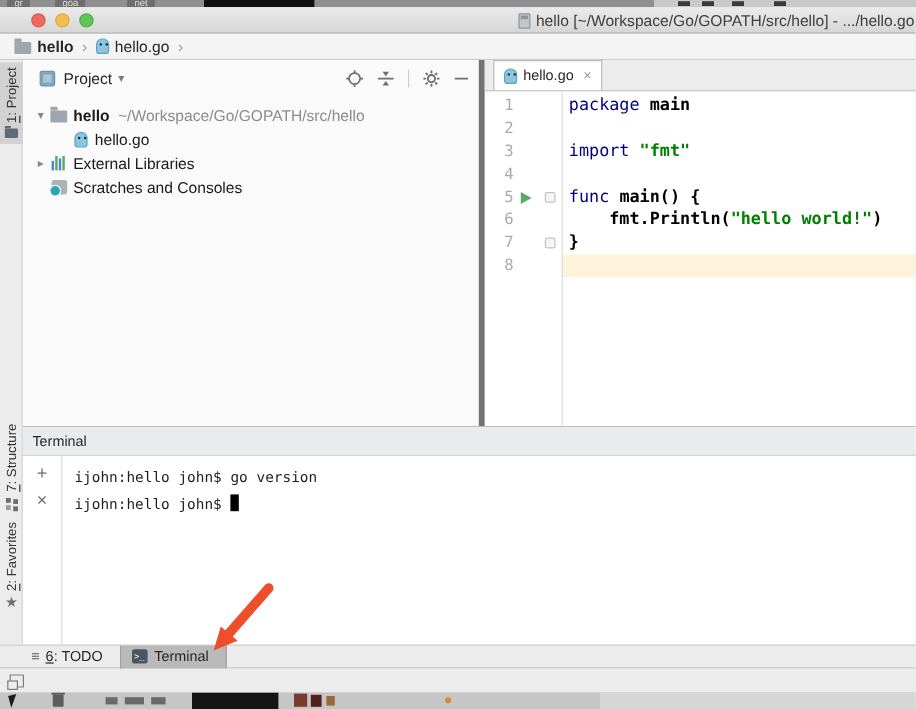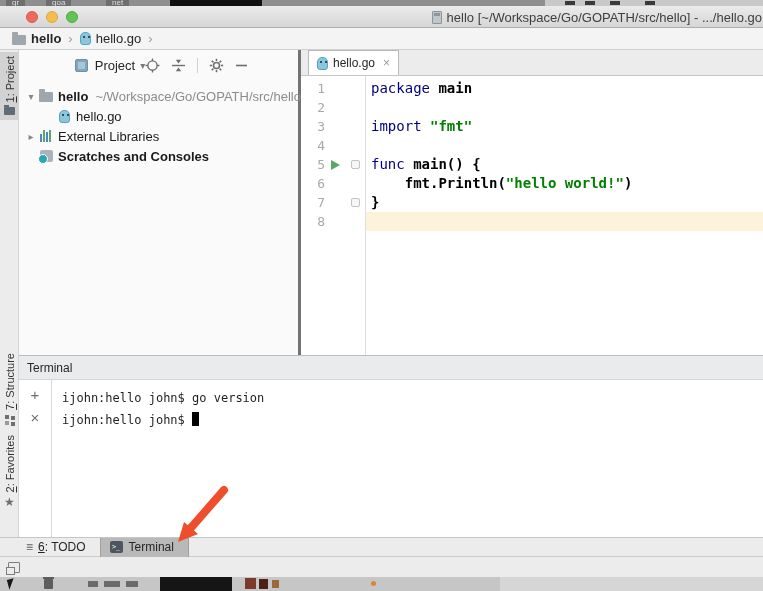--- a/index.html
+++ b/index.html
@@ -45,21 +45,21 @@
   .st-folder { width:11px; height:8px; background:#5f6b75; border-radius:1px; position:relative; margin-top:5px; }
   .st-folder::before { content:""; position:absolute; top:-2px; left:0; width:5px; height:2px; background:#5f6b75; }
   .st-squares { width:10px; height:10px; margin-top:5px; position:relative; }
   .st-squares::before { content:""; position:absolute; left:0; top:0; width:4px; height:4px; background:#6e6e6e; box-shadow:6px 1px 0 #6e6e6e, 0 6px 0 #9a9a9a, 6px 7px 0 #6e6e6e; }
   .st-star { color:#6e6e6e; font-size:12px; line-height:12px; margin-top:4px; }
 
   .content-col { flex:1; display:flex; flex-direction:column; min-width:0; }
   .top-row { height:305px; display:flex; min-height:0; }
 
   
-  .project-panel { width:282px; flex:none; background:#fafafa; border-right:3px solid #737373; display:flex; flex-direction:column;align-items:center; }
+  .project-panel { width:385px; flex:none; background:#fafafa; border-right:5px solid #737373; display:flex; flex-direction:column; }
   .panel-header { height:30px; display:flex; align-items:center; padding:0 8px 0 14px; font-size:13px; color:#262626; }
   .pp-icon { width:13px; height:13px; background:#82a7bc; border:1px solid #6d93a8; border-radius:2px; margin-right:7px; position:relative; }
   .pp-icon::before { content:""; position:absolute; inset:2px; background:#a8c6d6; }
   .panel-caret { color:#7a7a7a; font-size:10px; margin-left:5px; }
   .header-icons { margin-left:auto; display:flex; align-items:center; gap:11px; }
   .hdr-sep { width:1px; height:15px; background:#cfcfcf; }
   .hicon svg { display:block; }
 
   .tree { padding-top:6px; font-size:13px; color:#1a1a1a; }
   .tree-row { height:20px; display:flex; align-items:center; white-space:nowrap; }
@@ -251,21 +251,21 @@
               <span class="tw-icon">
                 <span class="libs-ic">
                   <i></i>
                   <i></i>
                   <i></i>
                   <i></i>
                 </span>
               </span>
               <span>External Libraries</span>
             </div>
-            <div class="tree-row" style="padding-left: 8px; font-weight: bold;">
+            <div class="tree-row" style="padding-left: 8px;">
               <span class="tw-arrow"></span>
               <span class="tw-icon">
                 <span class="scr-ic"></span>
               </span>
               <span>Scratches and Consoles</span>
             </div>
           </div>
       </div>
 
       <div class="editor">

